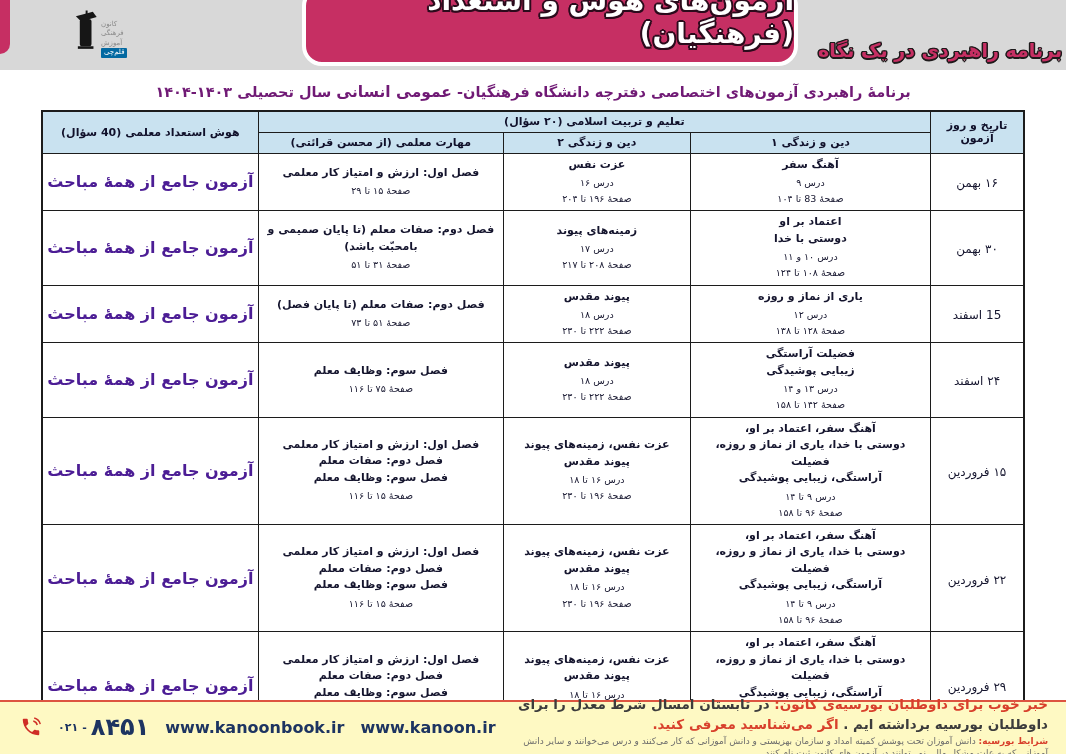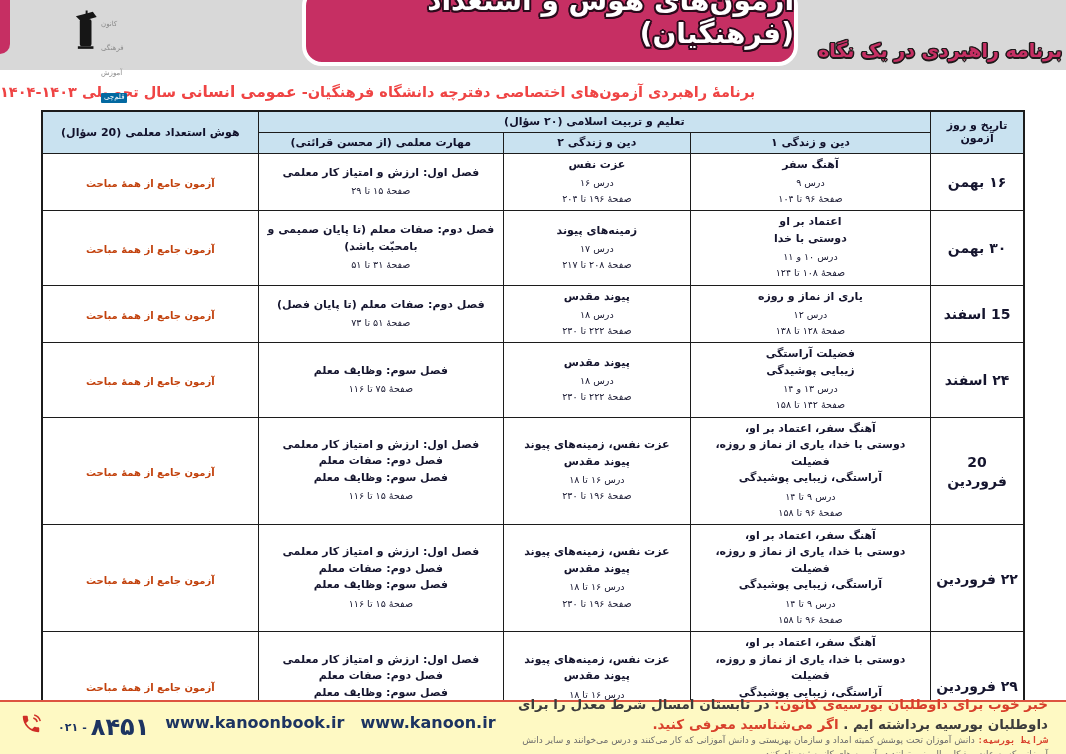--- a/index.html
+++ b/index.html
@@ -23,58 +23,58 @@
   .badge {
     position:absolute; right:0; top:0; width:252px; height:70px;
     display:flex; align-items:center; justify-content:center; padding-top:30px;
   }
   .badge-text {
     font-size:19px; font-weight:bold; color:#c62f63;
     text-shadow: 1.5px 0 0 #1e1a1b, -1.5px 0 0 #1e1a1b, 0 1.5px 0 #1e1a1b, 0 -1.5px 0 #1e1a1b,
                  1px 1px 0 #1e1a1b, -1px 1px 0 #1e1a1b, 1px -1px 0 #1e1a1b, -1px -1px 0 #1e1a1b;
   }
   .logo { position:absolute; left:72px; top:8px; display:flex; flex-direction:row; align-items:flex-start; gap:3px; direction:ltr; }
-  .logo-lines { display:flex; flex-direction:column; align-items:flex-start; gap:16px; padding-top:12px; }
+  .logo-lines { display:flex; flex-direction:column; align-items:flex-start; gap:1px; padding-top:12px; }
   .logo-line { font-size:7px; color:#8a8a8a; line-height:1.2; }
   .logo-brand { font-size:7px; color:#fff; background:#0369a1; padding:0 3px; line-height:1.4; border-radius:1px; }
 
   
-  .subtitle { margin-top:13px; text-align:left; font-size:14.5px; font-weight:bold; color:#ef4444; }
+  .subtitle { margin-top:13px; text-align:center; font-size:14.5px; font-weight:bold; color:#701a75; }
   .subtitle .emph { font-size:15.5px; font-weight:bold; }
 
   
   table.sched { width:92.3%; margin:9px auto 0 auto; border-collapse:collapse; table-layout:fixed; border:2px solid #1c1c1c; }
   table.sched th, table.sched td { border:1px solid #1c1c1c; text-align:center; vertical-align:middle; padding:3px 4px; }
   table.sched thead th { background:#c9e2f0; color:#10102a; font-weight:bold; font-size:11px; }
   table.sched thead tr { height:21px; }
   th.group { font-size:12px; }
   tbody tr:nth-child(1){ height:52px; }
   tbody tr:nth-child(2){ height:62px; }
   tbody tr:nth-child(3){ height:52px; }
   tbody tr:nth-child(4){ height:58px; }
   tbody tr:nth-child(5),tbody tr:nth-child(6),tbody tr:nth-child(7),tbody tr:nth-child(8){ height:78px; }
   td .main { display:block; white-space:pre-line; font-weight:bold; font-size:11px; color:#15152e; line-height:1.5; }
   td .sub  { display:block; white-space:pre-line; font-size:9.5px; color:#15152e; line-height:1.7; margin-top:2px; }
-  td .date { font-weight:bold; font-size:14px; color:#15152e; }
-  td .hoosh { font-weight:bold; font-size:10px; color:#c2410c; }
+  td .date { font-weight:normal; font-size:12px; color:#15152e; }
+  td .hoosh { font-weight:bold; font-size:16px; color:#4c1d95; }
 
   
   .footer {
     position:absolute; bottom:0; left:0; width:100%; height:54px;
     background:#fef9c3; border-top:2px solid #dd5440;
     display:flex; align-items:center; justify-content:space-between; padding:4px 18px 6px 18px;
   }
   .footer-text { text-align:right; }
   .f1 { font-size:13.5px; font-weight:bold; line-height:1.5; }
   .f1 .red { color:#d8402c; }
   .f1 .dark { color:#3c3c3c; }
   .f2 { font-size:9px; line-height:1.4; }
-  .f2 .red { color:#d8402c; font-weight:bold;font-family:Liberation Mono, monospace; }
+  .f2 .red { color:#d8402c; font-weight:bold; }
   .f2 .gray { color:#6b6b6b; }
-  .footer-left { direction:ltr; display:flex; gap:16px; flex-shrink:0; padding-left:2px; }
+  .footer-left { direction:ltr; display:flex; align-items:center; gap:16px; flex-shrink:0; padding-left:2px; }
   .phone-icon svg { display:block; }
   .phone-num { color:#1d3461; font-weight:bold; display:flex; align-items:center; gap:4px; }
   .phone-num .code { font-size:11px; }
   .phone-num .num { font-size:24px; }
   .url { color:#1d3461; font-weight:bold; font-size:16px; text-decoration:none; }
 </style>
 </head>
 <body>
 
 <div class="page">
@@ -117,37 +117,37 @@
       <col style="width:9.5%">
       <col style="width:24.5%">
       <col style="width:19%">
       <col style="width:25%">
       <col style="width:22%">
     </colgroup>
     <thead>
       <tr>
         <th rowspan="2">تاریخ و روز آزمون</th>
         <th colspan="3" class="group">تعلیم و تربیت اسلامی (۲۰ سؤال)</th>
-        <th rowspan="2">هوش استعداد معلمی (20 سؤال)</th>
+        <th rowspan="2">هوش استعداد معلمی (40 سؤال)</th>
       </tr>
       <tr>
         <th>دین و زندگی ۱</th>
         <th>دین و زندگی ۲</th>
         <th>مهارت معلمی (از محسن قرائتی)</th>
       </tr>
     </thead>
     <tbody>
   <tr>
     <td>
       <span class="date">۱۶ بهمن</span>
     </td>
     <td>
       <span class="main">آهنگ سفر</span>
       <span class="sub">درس ۹
-صفحۀ ۹۶ تا ۱۰۴</span>
+صفحۀ 83 تا ۱۰۴</span>
     </td>
     <td>
       <span class="main">عزت نفس</span>
       <span class="sub">درس ۱۶
 صفحۀ ۱۹۶ تا ۲۰۴</span>
     </td>
     <td>
       <span class="main">فصل اول: ارزش و امتیاز کار معلمی</span>
       <span class="sub">صفحۀ ۱۵ تا ۲۹</span>
     </td>
@@ -222,21 +222,21 @@
       <span class="main">فصل سوم: وظایف معلم</span>
       <span class="sub">صفحۀ ۷۵ تا ۱۱۶</span>
     </td>
     <td>
       <span class="hoosh">آزمون جامع از همۀ مباحث</span>
     </td>
   </tr>
 
   <tr>
     <td>
-      <span class="date">20 فروردین</span>
+      <span class="date">۱۵ فروردین</span>
     </td>
     <td>
       <span class="main">آهنگ سفر، اعتماد بر او،
 دوستی با خدا، یاری از نماز و روزه، فضیلت
 آراستگی، زیبایی پوشیدگی</span>
       <span class="sub">درس ۹ تا ۱۴
 صفحۀ ۹۶ تا ۱۵۸</span>
     </td>
     <td>
       <span class="main">عزت نفس، زمینه‌های پیوند

